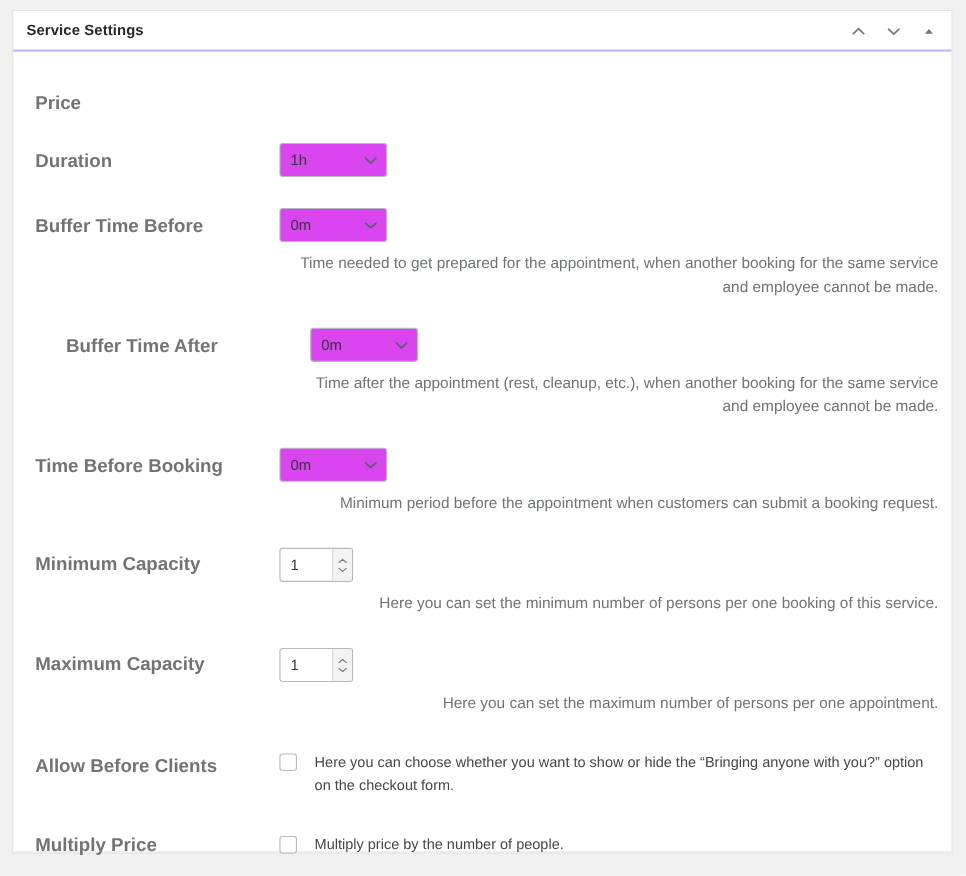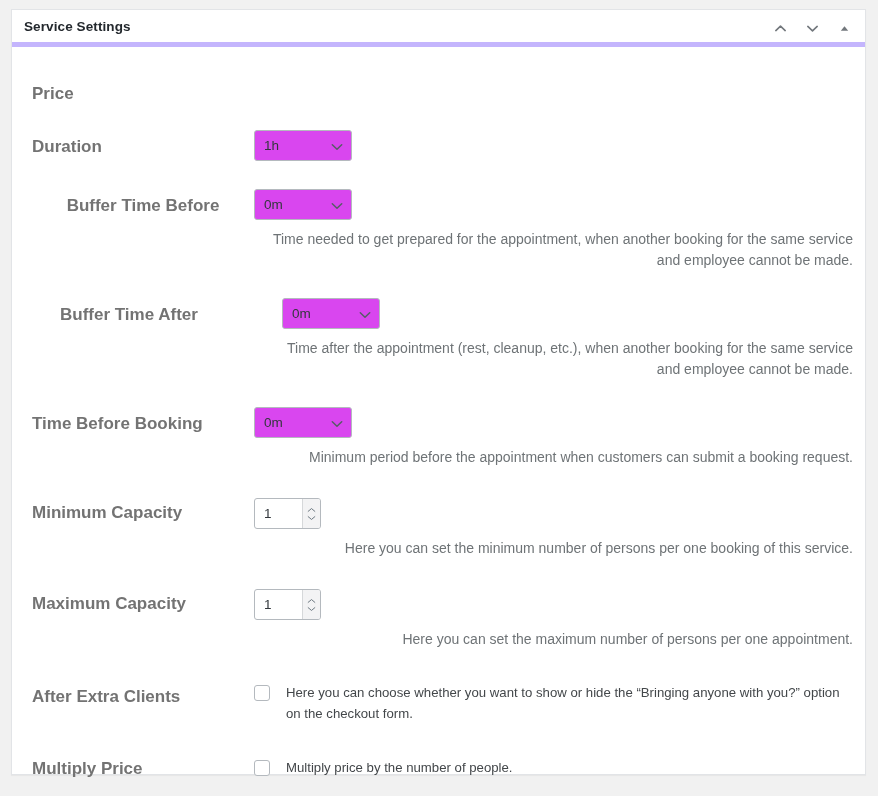--- a/index.html
+++ b/index.html
@@ -23,21 +23,21 @@
     height: 766px;
     background: #ffffff;
     border: 1px solid #e2e4e7;
     box-sizing: border-box;
     box-shadow: 0 1px 1px rgba(0,0,0,0.04);
   }
 
   .panel-header {
     position: relative;
     height: 37px;
-    border-bottom: 5px solid #c4b5fd;
+    border-bottom: 2px solid #c4b5fd;
     box-sizing: border-box;
     display: flex;
     align-items: center;
   }
   .panel-title {
     font-size: 13.5px;
     font-weight: 600;
     color: #23282d;
     padding-left: 12px;
     letter-spacing: 0.1px;
@@ -95,21 +95,21 @@
   .r-bufbefore  { margin-top: 28px; }
   .r-bufafter   { margin-top: 27px; margin-left: 28px; }
   .r-timebefore { margin-top: 27px; }
   .r-mincap     { margin-top: 30px; }
   .r-maxcap     { margin-top: 30px; }
   .r-extra      { margin-top: 32px; }
   .r-multiply   { margin-top: 33px; }
 
   .r-price .row-label    { padding-top: 8px; }
   .r-duration .row-label { padding-top: 8px; }
-  .r-bufbefore .row-label{ padding-top: 8px; text-align: center; }
+  .r-bufbefore .row-label{ padding-top: 8px; }
   .r-bufafter .row-label { padding-top: 8px; }
   .r-timebefore .row-label{ padding-top: 8px; }
   .r-mincap .row-label   { padding-top: 6px; }
   .r-maxcap .row-label   { padding-top: 6px; }
   .r-extra .row-label    { padding-top: 6px; }
   .r-multiply .row-label { padding-top: 3px; }
 
   
   .num-wrap {
     display: inline-flex;
@@ -351,21 +351,21 @@
             <svg width="9" height="6" viewBox="0 0 10 6" fill="none">
               <path d="M1.3 1.5 L5 4.6 L8.7 1.5" stroke="#6c7781" stroke-width="1.1" stroke-linecap="round" stroke-linejoin="round"></path>
             </svg>
           </div>
         </div>
         <div class="desc">Here you can set the maximum number of persons per one appointment.</div>
       </div>
     </div>
 
     <div class="row r-extra">
-      <div class="row-label">After Extra Clients</div>
+      <div class="row-label">Allow Before Clients</div>
       <div class="row-field">
         <div class="cb-line">
           <div class="cb-box"></div>
           <div class="cb-text">Here you can choose whether you want to show or hide the “Bringing anyone with you?” option on the checkout form.</div>
         </div>
       </div>
     </div>
 
     <div class="row r-multiply">
       <div class="row-label">Multiply Price</div>

